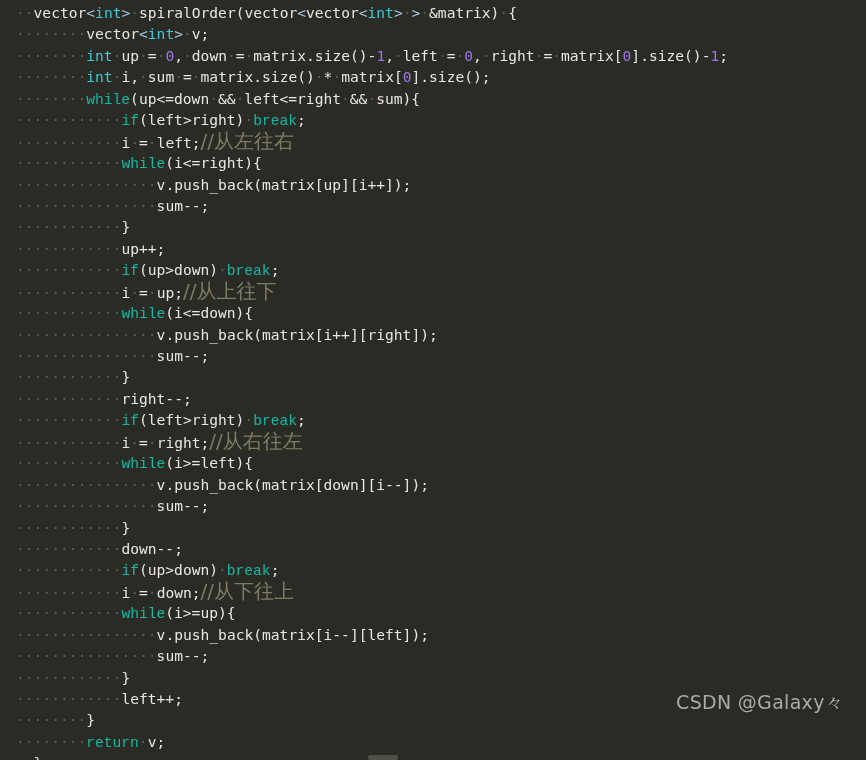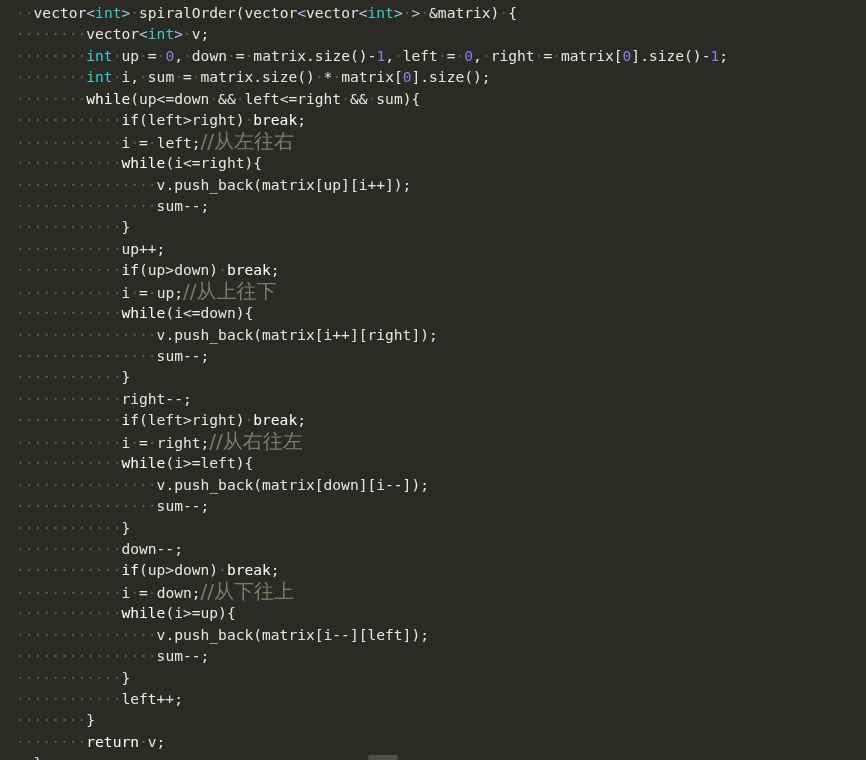--- a/index.html
+++ b/index.html
@@ -40,21 +40,21 @@
   .ln {
     height: 21.45px;
     white-space: pre;
     padding-left: 16px;
   }
 
   
   .ws   { color: #5e5d52; }            
   .pln  { color: #e8e6df; }            
   .typ  { color: #3ec9d6; }            
-  .kw   { color: #ffffff; }            
+  .kw   { color: #14b8a6; font-family: Liberation Mono, monospace; }            
   .num  { color: #9a76e8; }            
   .ang  { color: #a8c7e8; }            
   .cmt  { color: #7d7c62; font-family: "DejaVu Sans", "Liberation Sans", sans-serif; font-size: 20px; }
 
   #watermark {
     position: absolute;
     right: 22px;
     bottom: 44px;
     color: #bdbcb4;
     font-family: "DejaVu Sans", "Liberation Sans", sans-serif;
@@ -75,16 +75,17 @@
     border-radius: 2px;
   }
 </style>
 </head>
 <body>
 
 <div id="editor">
 
   <div id="code"><div class="ln"><span class="ws">··</span><span class="pln">vector</span><span class="ang">&lt;</span><span class="typ">int</span><span class="ang">&gt;</span><span class="ws">·</span><span class="pln">spiralOrder(vector</span><span class="ang">&lt;</span><span class="pln">vector</span><span class="ang">&lt;</span><span class="typ">int</span><span class="ang">&gt;</span><span class="ws">·</span><span class="ang">&gt;</span><span class="ws">·</span><span class="pln">&amp;matrix)</span><span class="ws">·</span><span class="pln">{</span></div><div class="ln"><span class="ws">········</span><span class="pln">vector</span><span class="ang">&lt;</span><span class="typ">int</span><span class="ang">&gt;</span><span class="ws">·</span><span class="pln">v;</span></div><div class="ln"><span class="ws">········</span><span class="typ">int</span><span class="ws">·</span><span class="pln">up</span><span class="ws">·</span><span class="pln">=</span><span class="ws">·</span><span class="num">0</span><span class="pln">,</span><span class="ws">·</span><span class="pln">down</span><span class="ws">·</span><span class="pln">=</span><span class="ws">·</span><span class="pln">matrix.size()-</span><span class="num">1</span><span class="pln">,</span><span class="ws">·</span><span class="pln">left</span><span class="ws">·</span><span class="pln">=</span><span class="ws">·</span><span class="num">0</span><span class="pln">,</span><span class="ws">·</span><span class="pln">right</span><span class="ws">·</span><span class="pln">=</span><span class="ws">·</span><span class="pln">matrix[</span><span class="num">0</span><span class="pln">].size()-</span><span class="num">1</span><span class="pln">;</span></div><div class="ln"><span class="ws">········</span><span class="typ">int</span><span class="ws">·</span><span class="pln">i,</span><span class="ws">·</span><span class="pln">sum</span><span class="ws">·</span><span class="pln">=</span><span class="ws">·</span><span class="pln">matrix.size()</span><span class="ws">·</span><span class="pln">*</span><span class="ws">·</span><span class="pln">matrix[</span><span class="num">0</span><span class="pln">].size();</span></div><div class="ln"><span class="ws">········</span><span class="kw">while</span><span class="pln">(up&lt;=down</span><span class="ws">·</span><span class="pln">&amp;&amp;</span><span class="ws">·</span><span class="pln">left&lt;=right</span><span class="ws">·</span><span class="pln">&amp;&amp;</span><span class="ws">·</span><span class="pln">sum){</span></div><div class="ln"><span class="ws">············</span><span class="kw">if</span><span class="pln">(left&gt;right)</span><span class="ws">·</span><span class="kw">break</span><span class="pln">;</span></div><div class="ln"><span class="ws">············</span><span class="pln">i</span><span class="ws">·</span><span class="pln">=</span><span class="ws">·</span><span class="pln">left;</span><span class="cmt">//从左往右</span></div><div class="ln"><span class="ws">············</span><span class="kw">while</span><span class="pln">(i&lt;=right){</span></div><div class="ln"><span class="ws">················</span><span class="pln">v.push_back(matrix[up][i++]);</span></div><div class="ln"><span class="ws">················</span><span class="pln">sum--;</span></div><div class="ln"><span class="ws">············</span><span class="pln">}</span></div><div class="ln"><span class="ws">············</span><span class="pln">up++;</span></div><div class="ln"><span class="ws">············</span><span class="kw">if</span><span class="pln">(up&gt;down)</span><span class="ws">·</span><span class="kw">break</span><span class="pln">;</span></div><div class="ln"><span class="ws">············</span><span class="pln">i</span><span class="ws">·</span><span class="pln">=</span><span class="ws">·</span><span class="pln">up;</span><span class="cmt">//从上往下</span></div><div class="ln"><span class="ws">············</span><span class="kw">while</span><span class="pln">(i&lt;=down){</span></div><div class="ln"><span class="ws">················</span><span class="pln">v.push_back(matrix[i++][right]);</span></div><div class="ln"><span class="ws">················</span><span class="pln">sum--;</span></div><div class="ln"><span class="ws">············</span><span class="pln">}</span></div><div class="ln"><span class="ws">············</span><span class="pln">right--;</span></div><div class="ln"><span class="ws">············</span><span class="kw">if</span><span class="pln">(left&gt;right)</span><span class="ws">·</span><span class="kw">break</span><span class="pln">;</span></div><div class="ln"><span class="ws">············</span><span class="pln">i</span><span class="ws">·</span><span class="pln">=</span><span class="ws">·</span><span class="pln">right;</span><span class="cmt">//从右往左</span></div><div class="ln"><span class="ws">············</span><span class="kw">while</span><span class="pln">(i&gt;=left){</span></div><div class="ln"><span class="ws">················</span><span class="pln">v.push_back(matrix[down][i--]);</span></div><div class="ln"><span class="ws">················</span><span class="pln">sum--;</span></div><div class="ln"><span class="ws">············</span><span class="pln">}</span></div><div class="ln"><span class="ws">············</span><span class="pln">down--;</span></div><div class="ln"><span class="ws">············</span><span class="kw">if</span><span class="pln">(up&gt;down)</span><span class="ws">·</span><span class="kw">break</span><span class="pln">;</span></div><div class="ln"><span class="ws">············</span><span class="pln">i</span><span class="ws">·</span><span class="pln">=</span><span class="ws">·</span><span class="pln">down;</span><span class="cmt">//从下往上</span></div><div class="ln"><span class="ws">············</span><span class="kw">while</span><span class="pln">(i&gt;=up){</span></div><div class="ln"><span class="ws">················</span><span class="pln">v.push_back(matrix[i--][left]);</span></div><div class="ln"><span class="ws">················</span><span class="pln">sum--;</span></div><div class="ln"><span class="ws">············</span><span class="pln">}</span></div><div class="ln"><span class="ws">············</span><span class="pln">left++;</span></div><div class="ln"><span class="ws">········</span><span class="pln">}</span></div><div class="ln"><span class="ws">········</span><span class="kw">return</span><span class="ws">·</span><span class="pln">v;</span></div><div class="ln"><span class="ws">··</span><span class="pln">}</span></div></div>
 
+  <div id="watermark">CSDN @Galaxy々</div>
 
   <div id="hscroll-thumb"></div>
 
 </div>
 
 </body></html>

